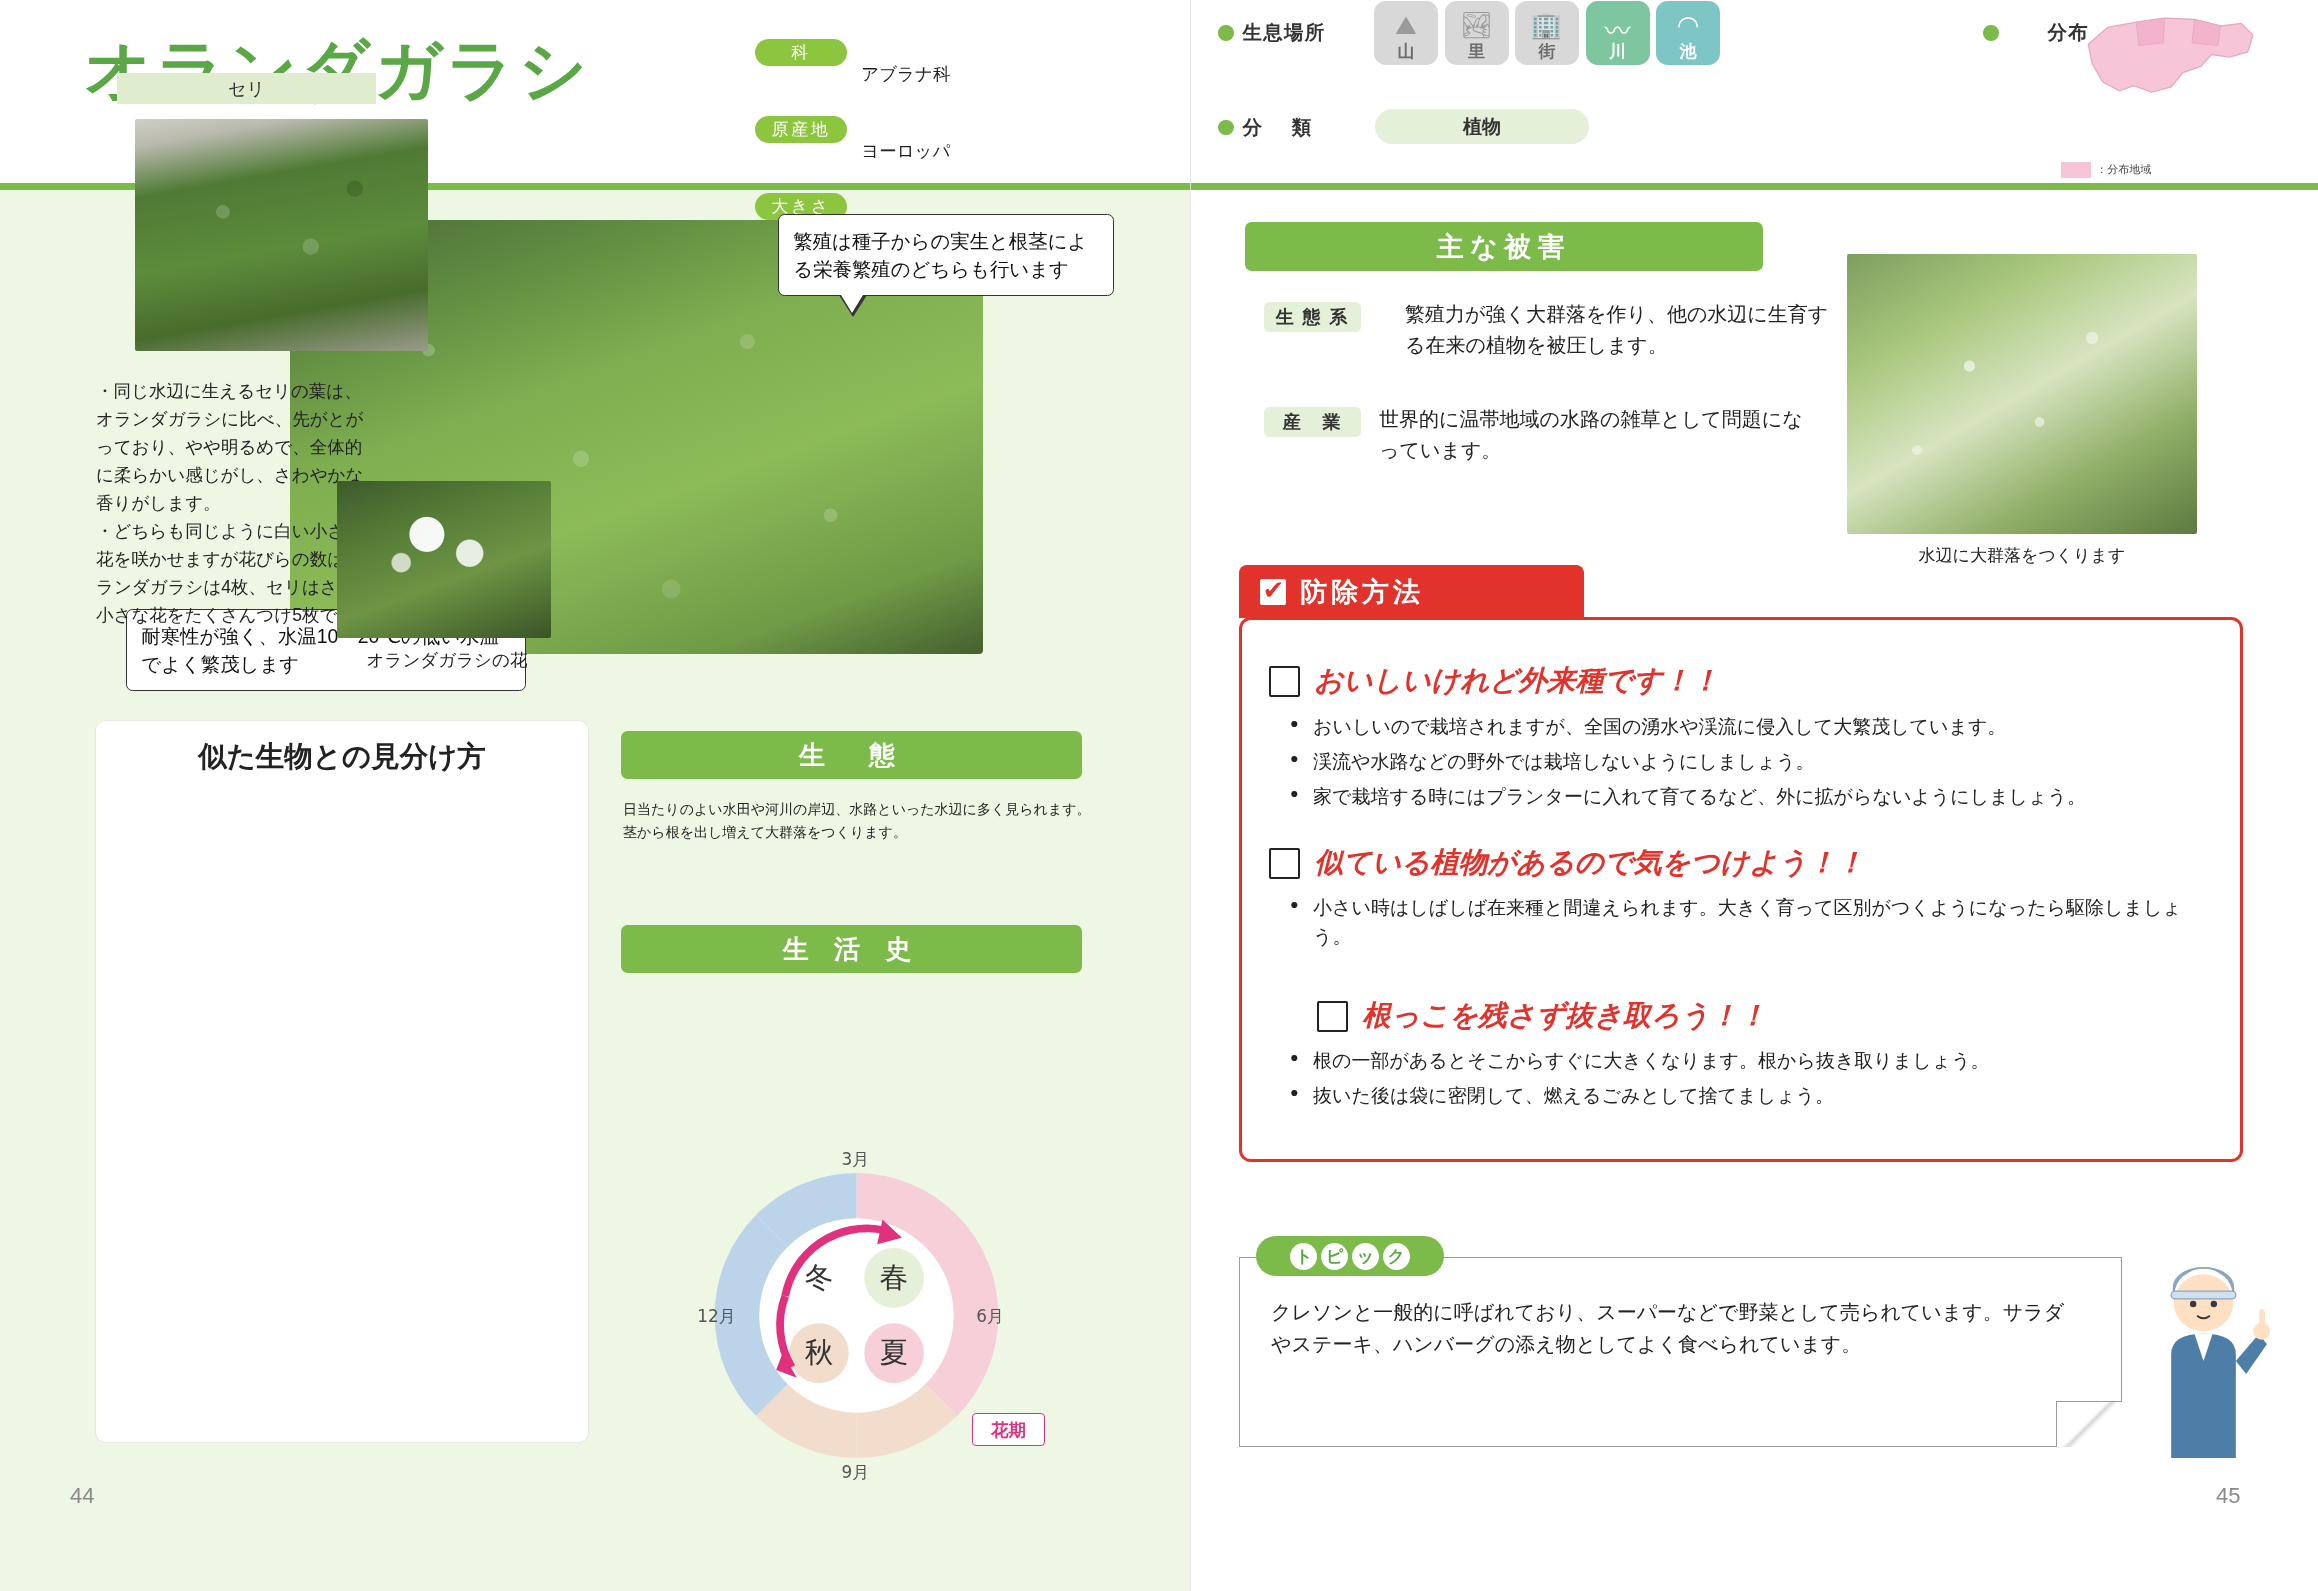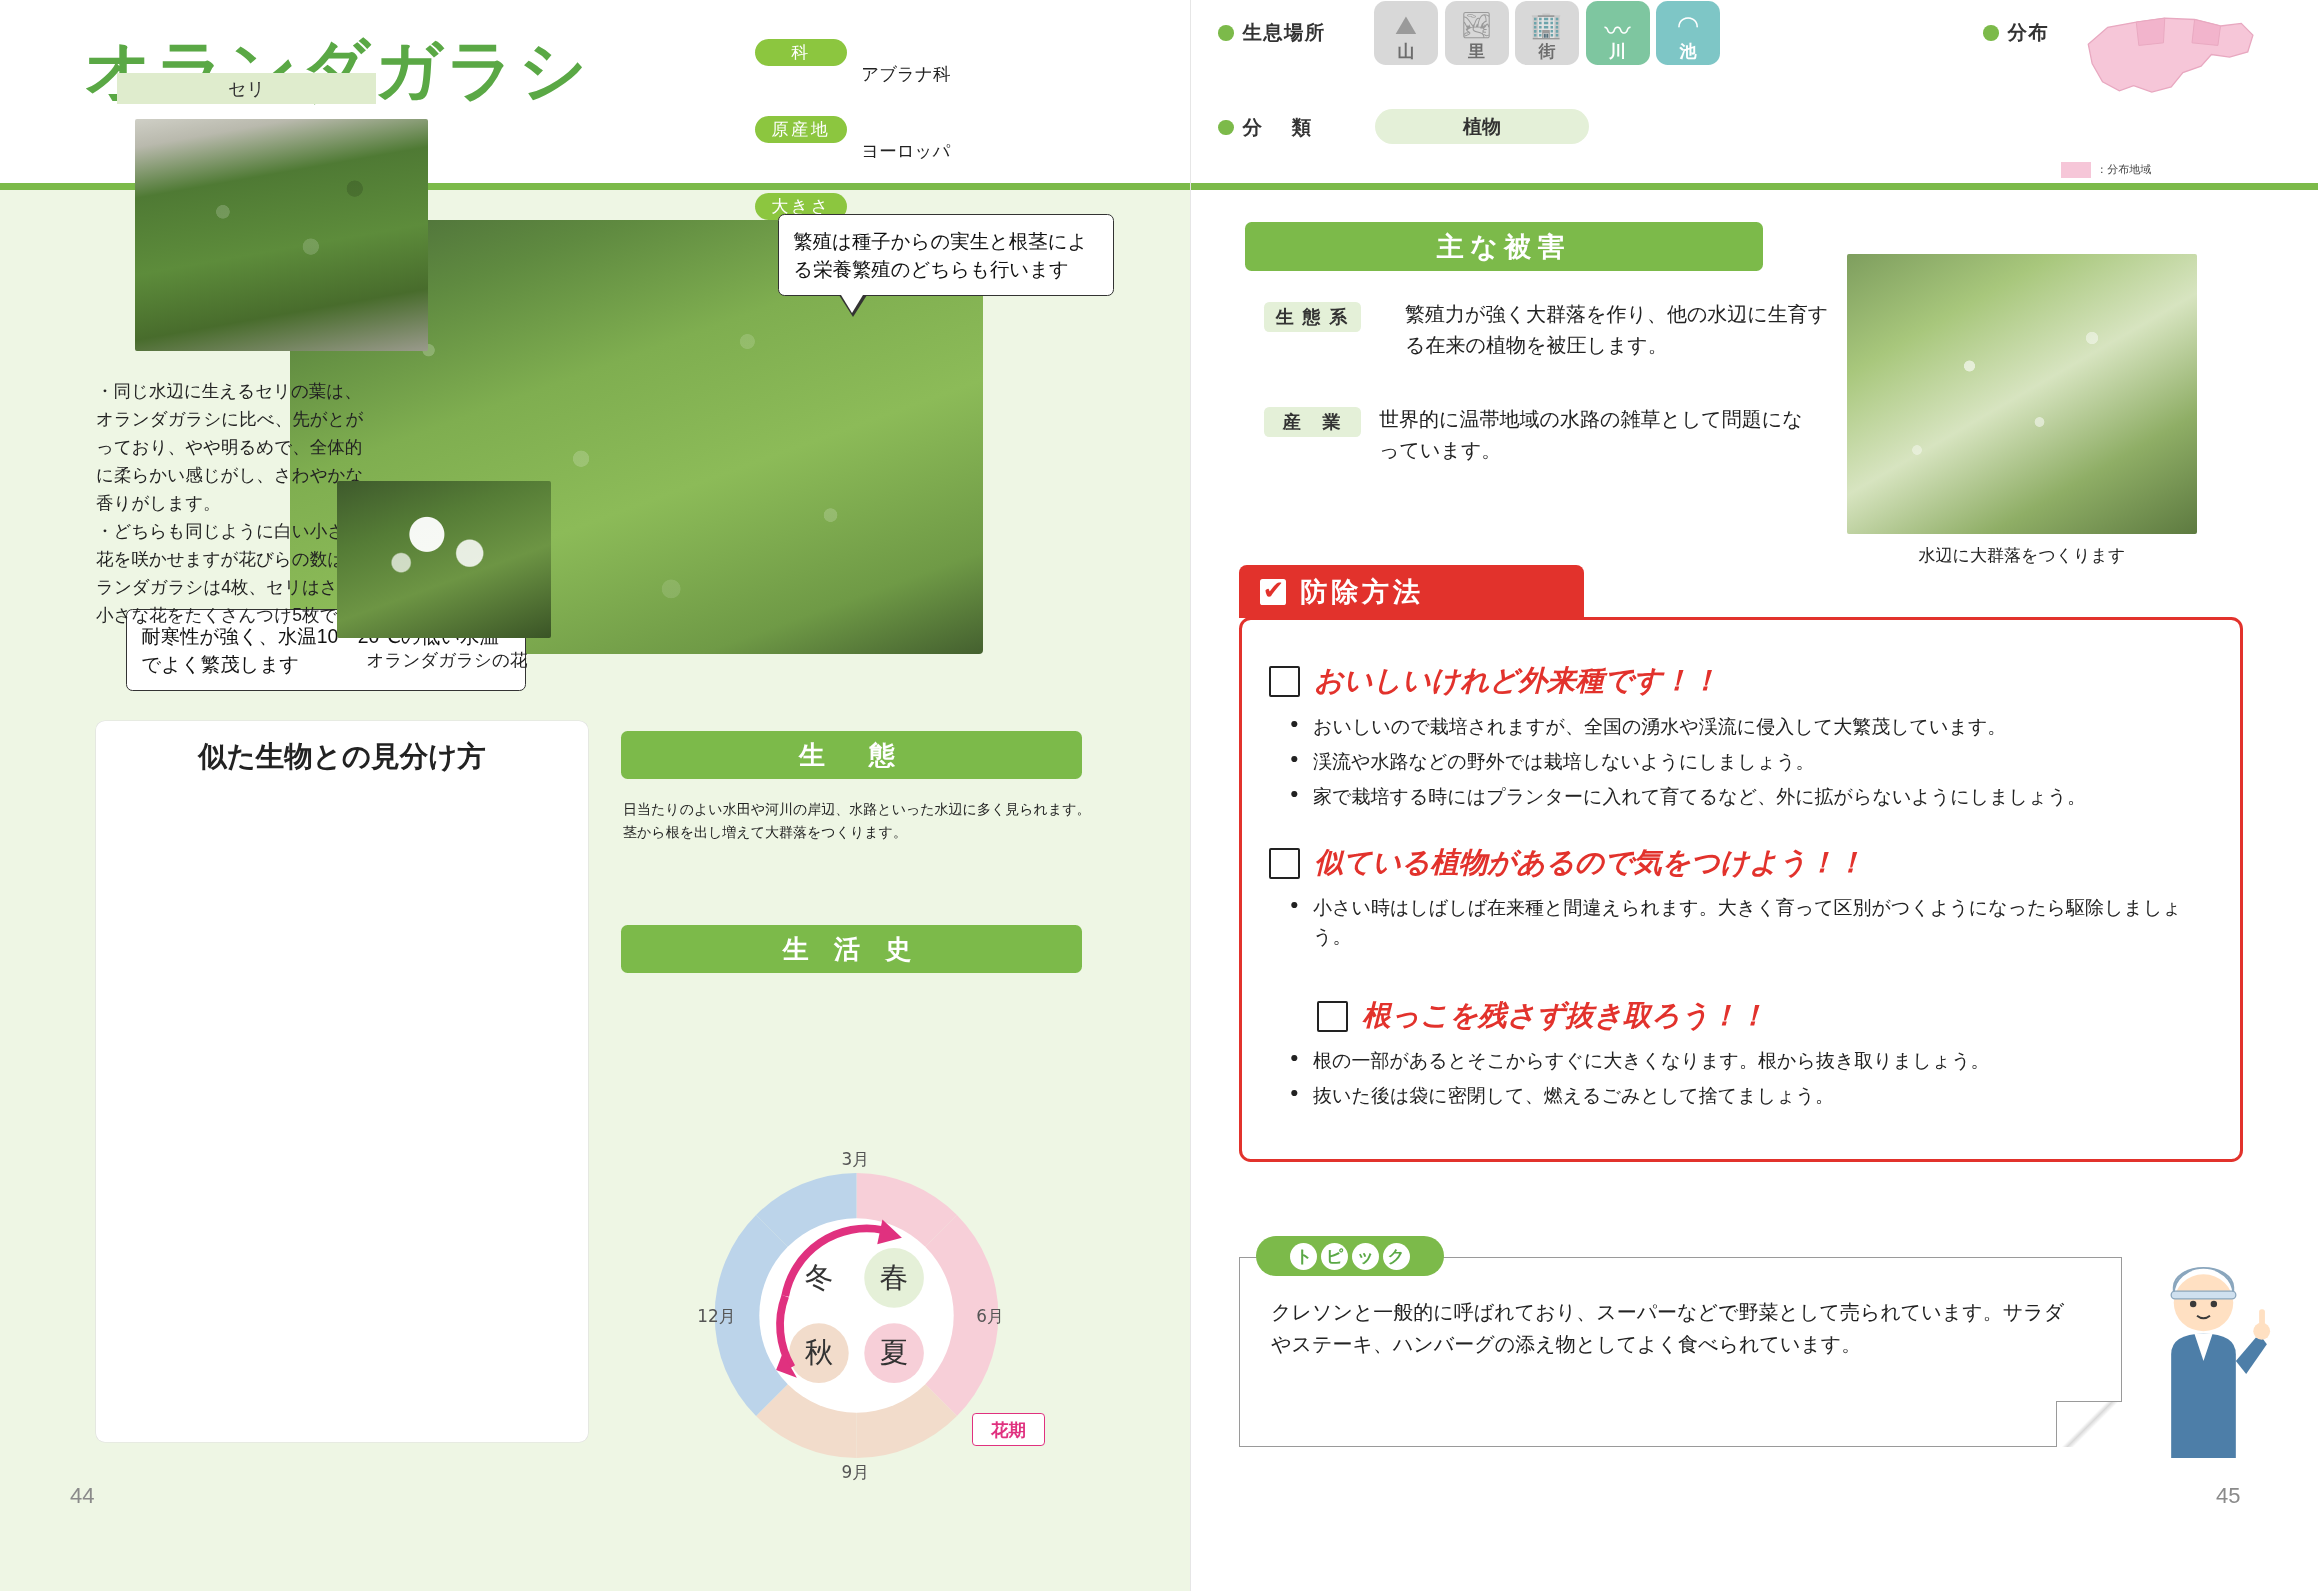--- a/index.html
+++ b/index.html
@@ -56,21 +56,21 @@
   .ic .shape{position:absolute;top:9px;left:50%;transform:translateX(-50%);font-size:26px;color:#9a9a9a;}
   .ic.on1{background:#7ec6a0;} .ic.on2{background:#7ec6c6;}
   .cls-label{position:absolute;left:1218px;top:114px;display:flex;align-items:center;}
   .cls-label .txt{font-size:19.4px;font-weight:bold;color:#333;letter-spacing:5.2px;}
   .cls-pill{
     position:absolute;left:1375px;top:109px;width:214px;height:35px;border-radius:17.5px;
     background:#e4f0d8;display:flex;align-items:center;justify-content:center;
     font-size:19px;font-weight:bold;color:#333;
   }
   .dist-label{position:absolute;left:1983px;top:19.4px;display:flex;align-items:center;}
-  .dist-label .txt{font-size:19.4px;font-weight:bold;color:#333;letter-spacing:1.3px;}
+  .dist-label .txt{font-size:19.4px;font-weight:bold;color:#333;letter-spacing:1.3px;margin-left:40px;}
   .map{position:absolute;left:2074px;top:9px;width:188px;height:104px;}
   .map svg{width:100%;height:100%;}
   .map-legend{position:absolute;left:2061px;top:162px;display:flex;align-items:center;font-size:11px;color:#444;font-family:Liberation Mono, monospace;}
   .legend-sw{width:30px;height:15.6px;background:#f6c6d8;margin-right:5.2px;}
 
   
   .photo-main{
     position:absolute;left:290px;top:220px;width:693px;height:434px;
     border-radius:3.9px;overflow:hidden;
     background:linear-gradient(160deg,#4a6b39 0%,#5f8a40 18%,#7fae50 38%,#8cbb58 60%,#6f9a46 85%,#44602f 100%);

